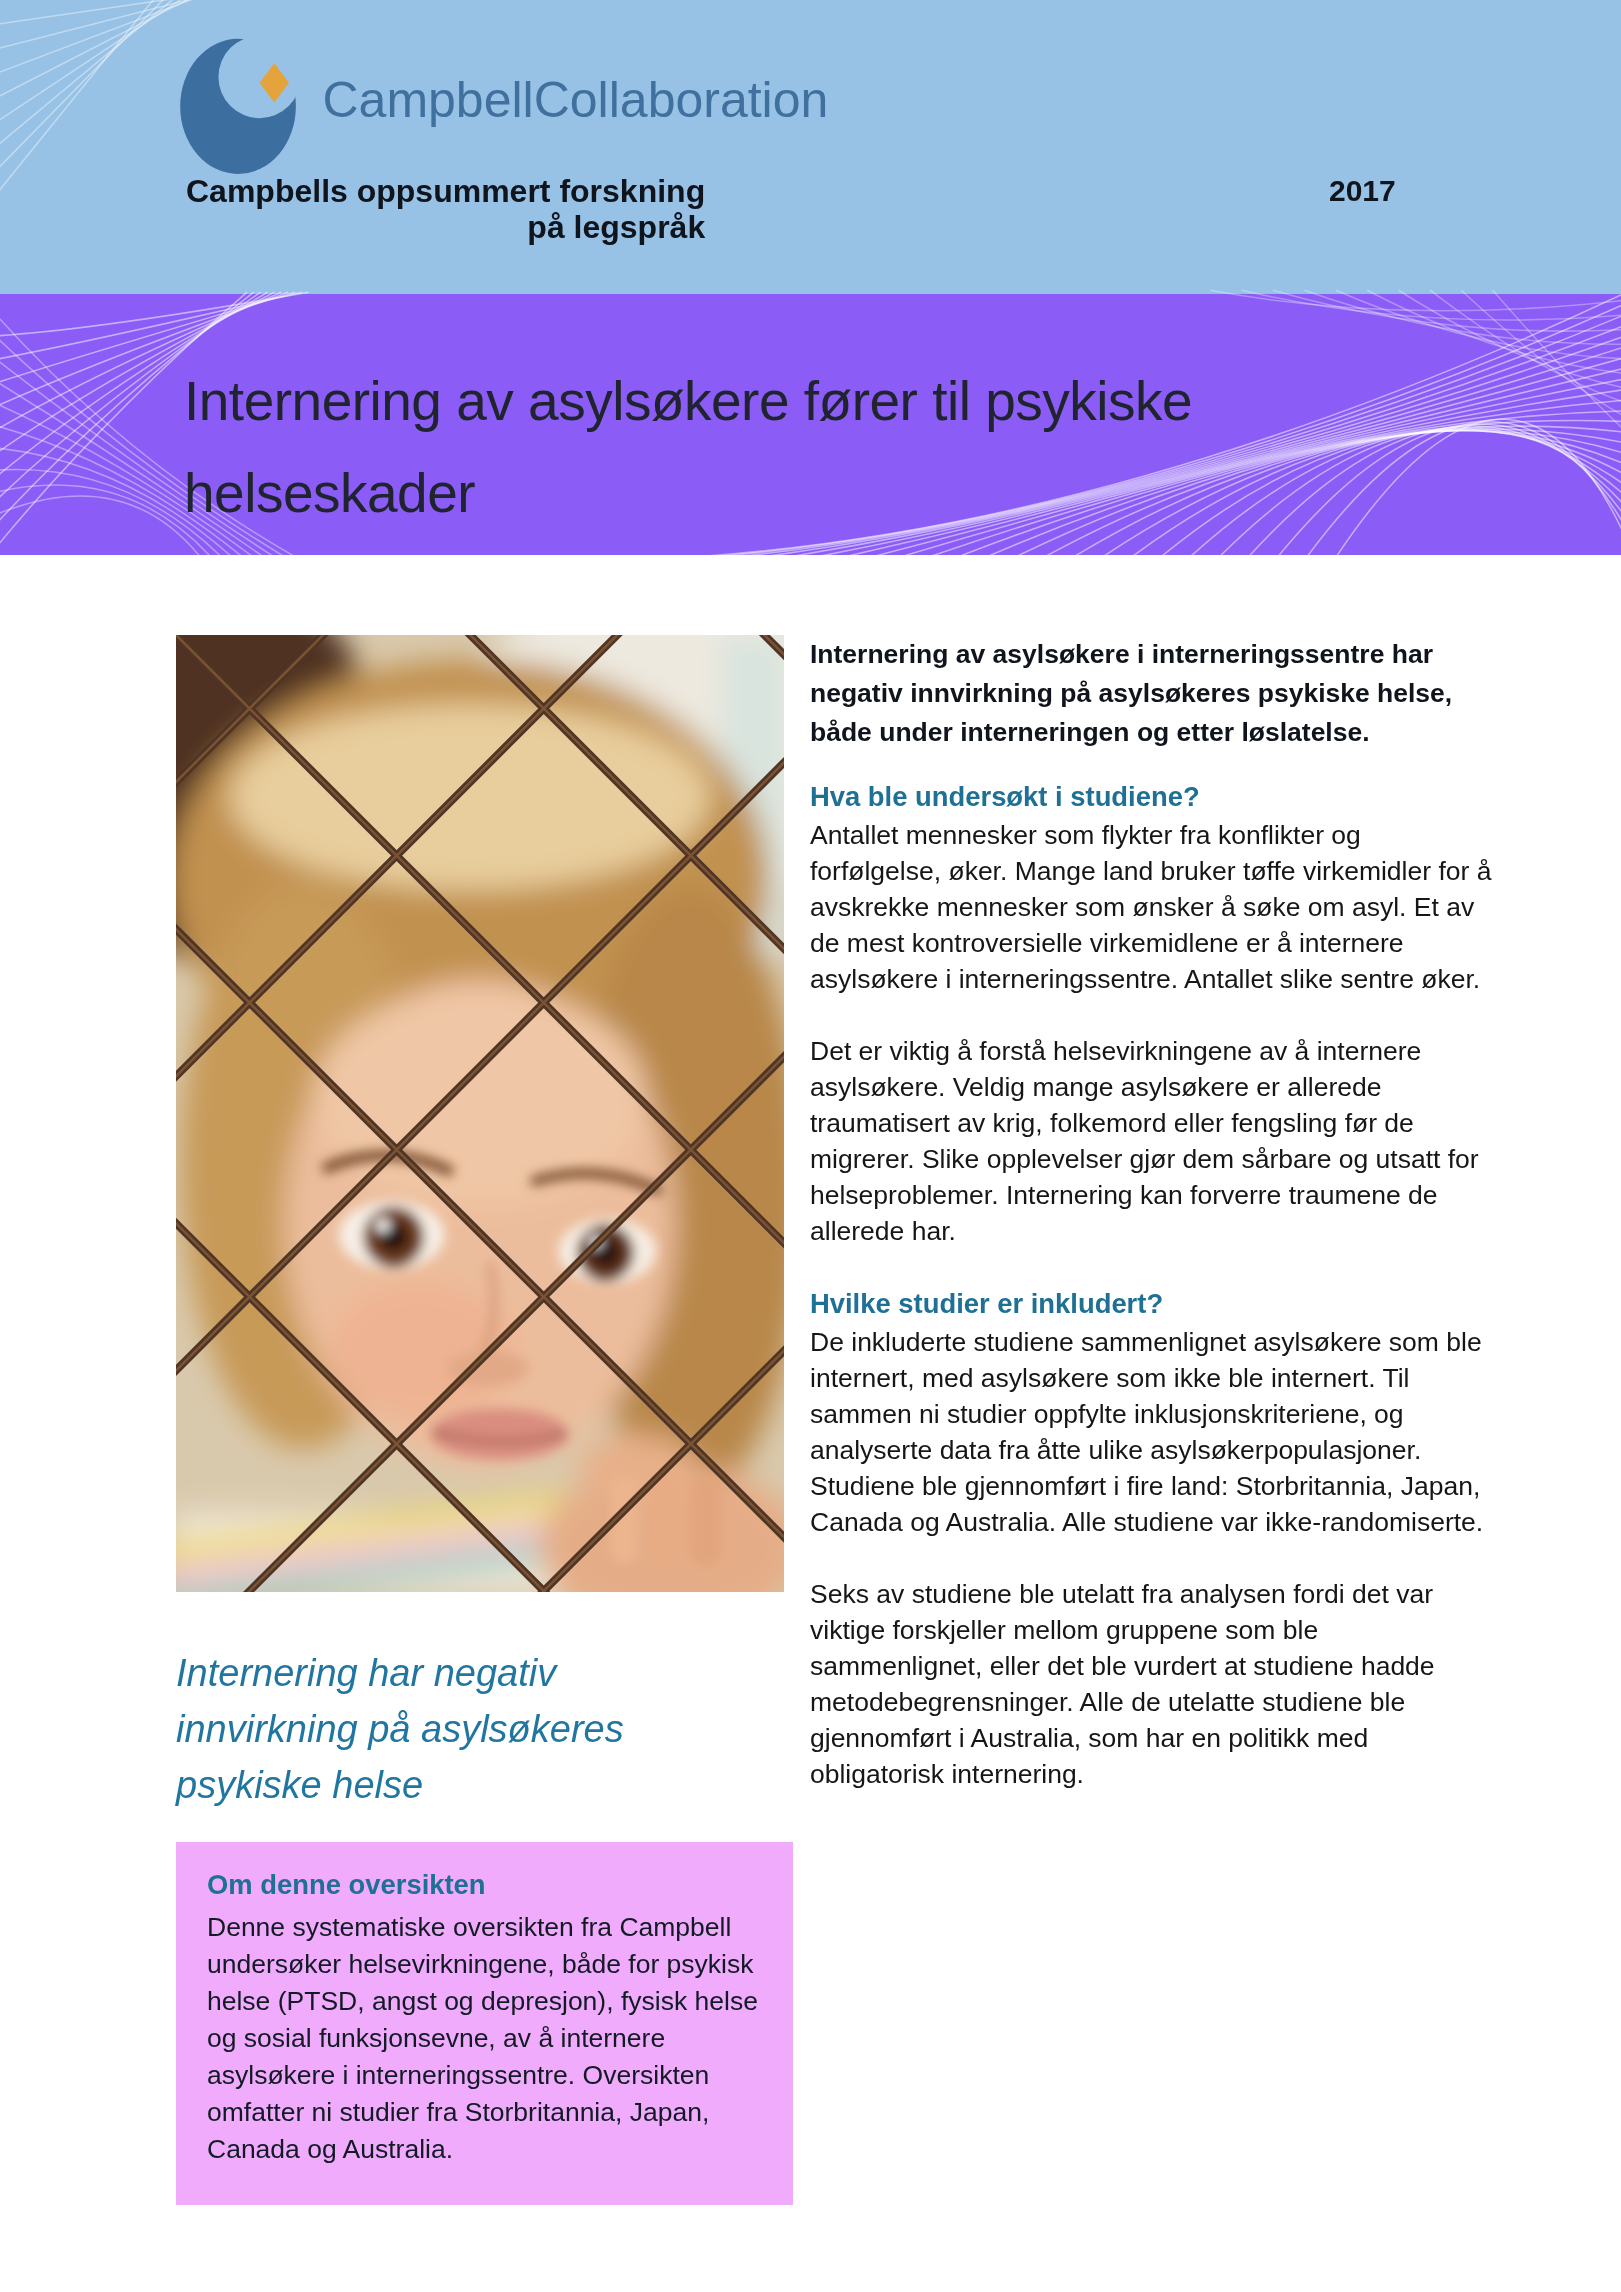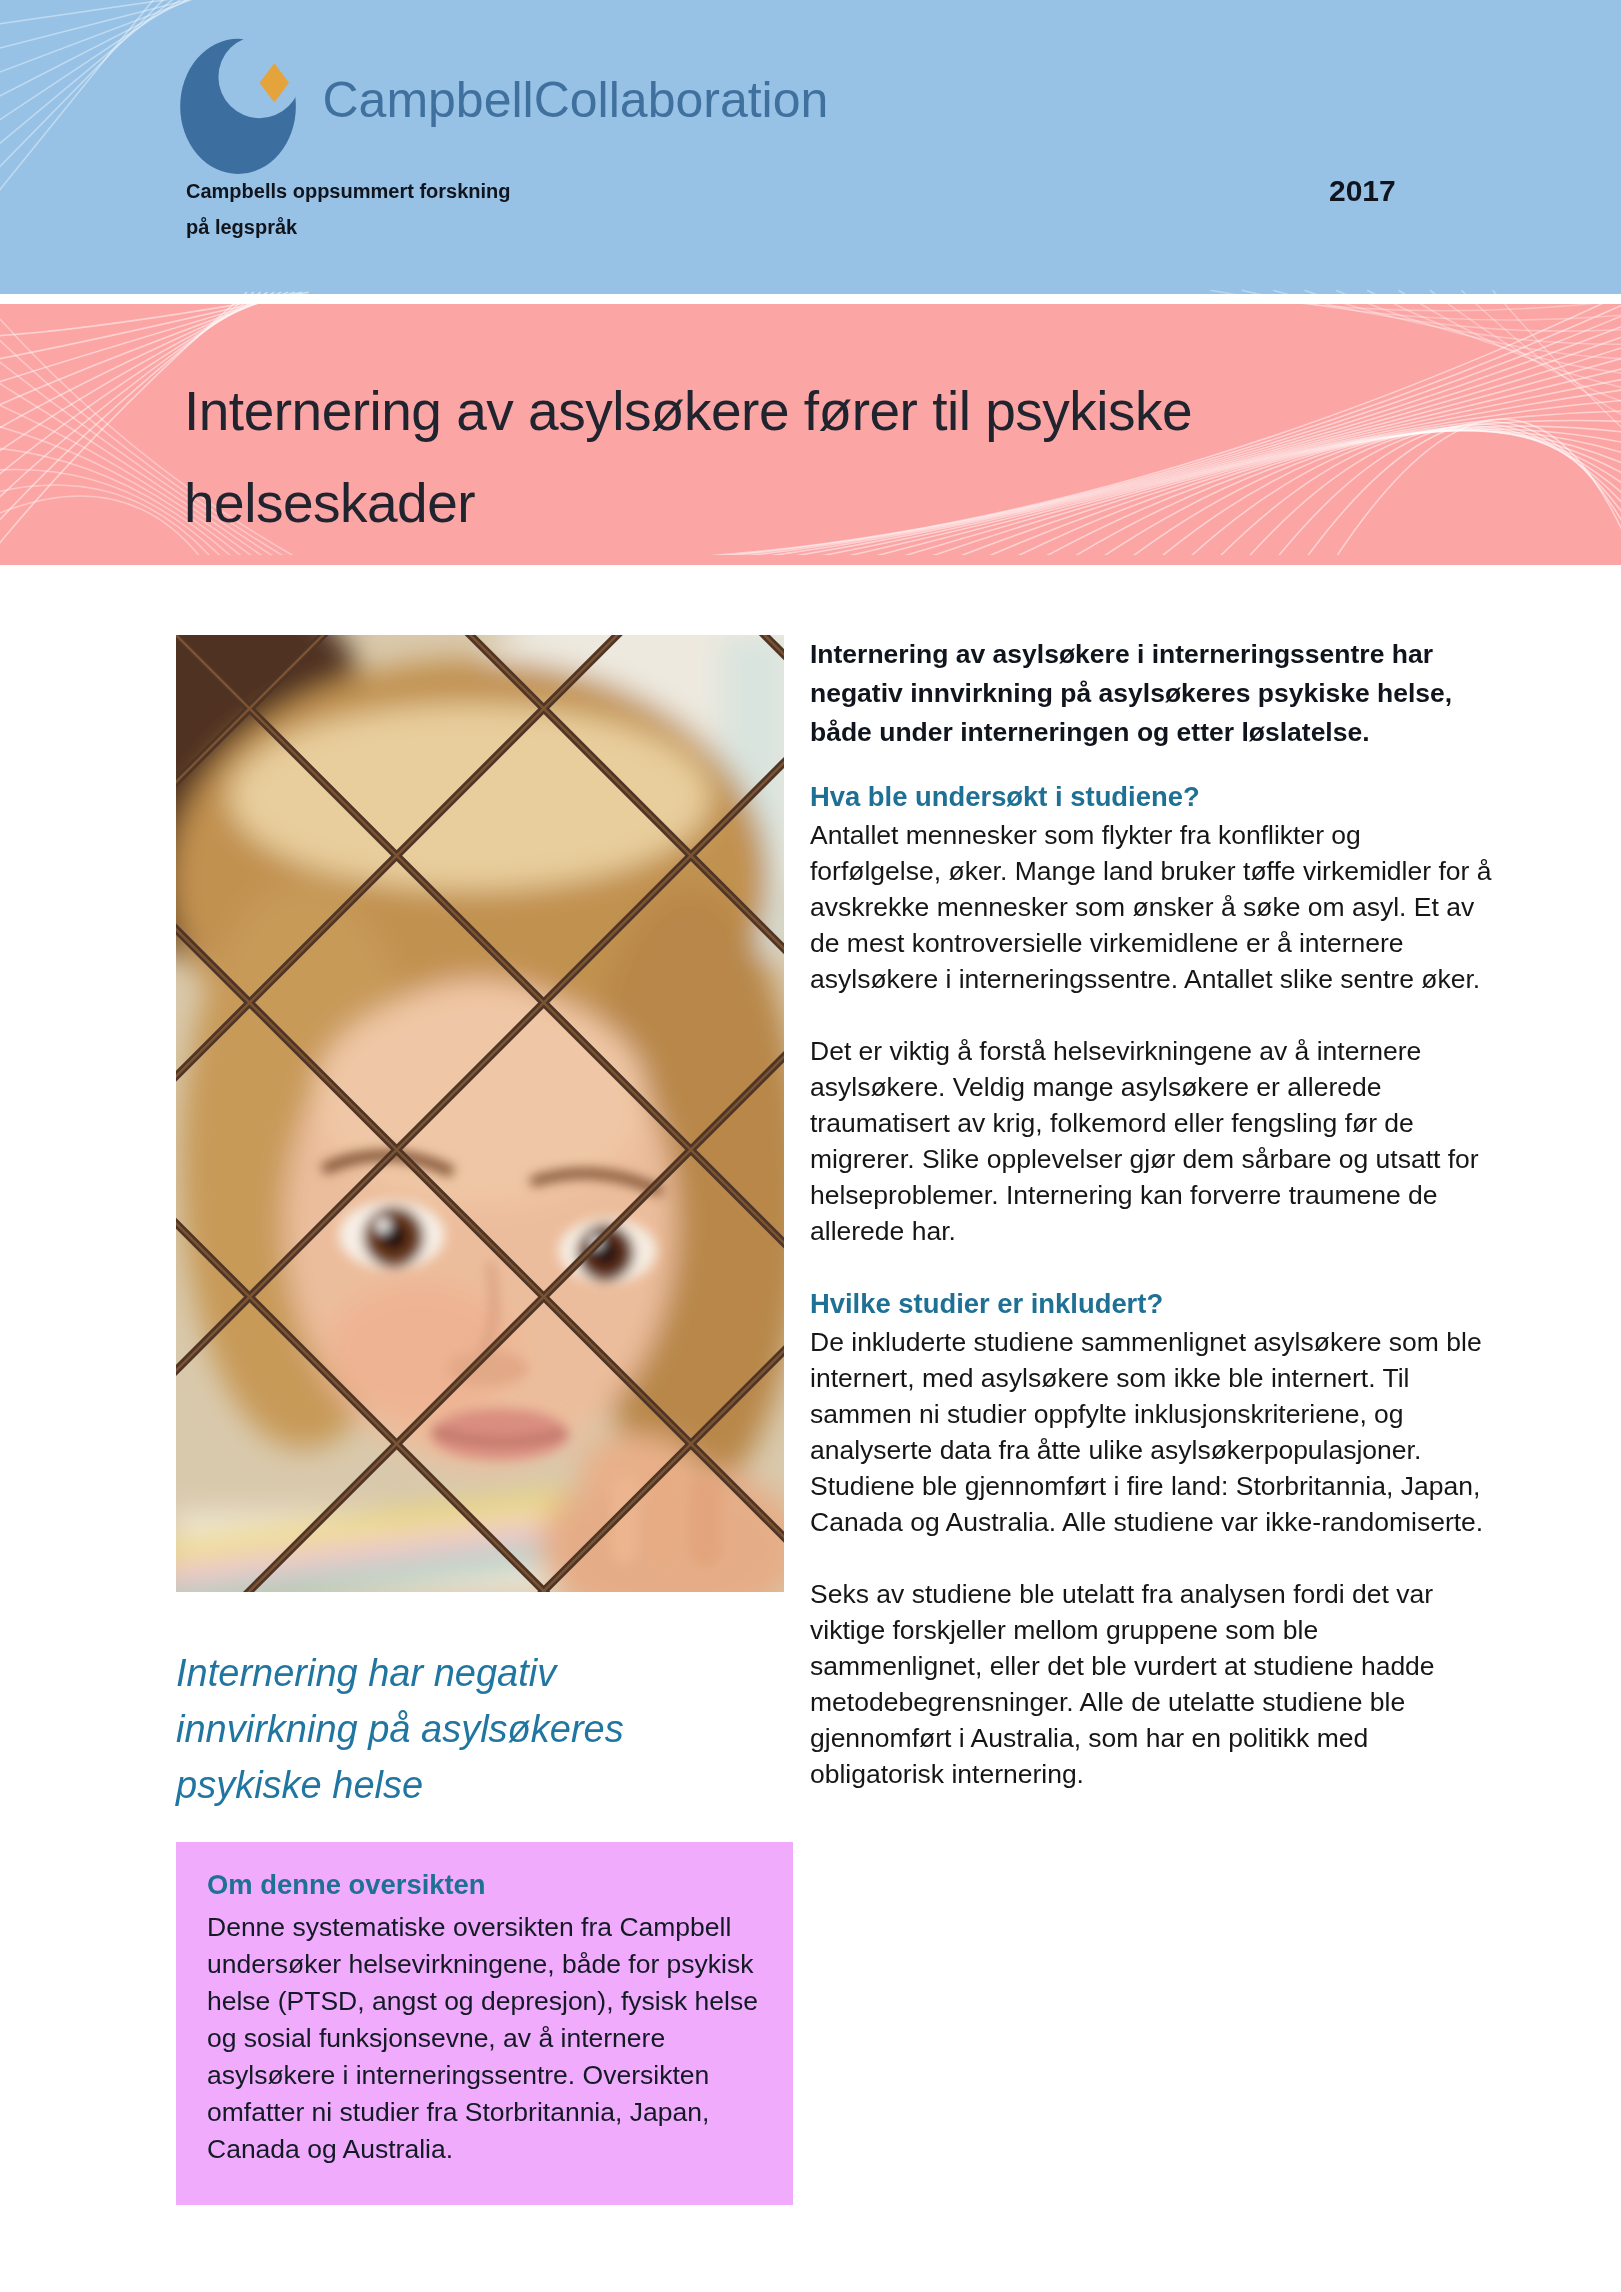--- a/index.html
+++ b/index.html
@@ -10,39 +10,39 @@
     font-family:"Liberation Sans", sans-serif;
     overflow:hidden;
   }
   
   .masthead{
     position:absolute;top:0;left:0;width:1621px;height:294px;
     background:#97C2E6;
     padding-left:48px;
   }
   .title-band{
-    position:absolute;top:304px;left:0;width:1621px;height:261px;
-    background:#fca5a5;
+    position:absolute;top:294px;left:0;width:1621px;height:261px;
+    background:#8b5cf6;
   }
   .deco{
     position:absolute;top:0;left:0;width:1621px;height:555px;
     pointer-events:none;z-index:1;
   }
   .logo-row{
     position:absolute;left:179px;top:25.5px;height:149px;
     display:flex;align-items:center;z-index:2;
   }
   .logo-mark{width:120px;height:149px;display:block;}
   .logo-text{
     margin-left:23.5px;
     font-size:50px;font-weight:500;color:#40719E;letter-spacing:0;
   }
   .kicker{
     position:absolute;left:186px;top:173px;z-index:2;
-    font-size:20px;font-weight:700;color:#10141C;line-height:36px;
+    font-size:32px;font-weight:700;color:#10141C;line-height:36px;text-align:right;
   }
   .year{
     position:absolute;left:1329px;top:174px;z-index:2;
     font-size:30px;font-weight:700;color:#10141C;
   }
   .main-title{
     position:absolute;left:184px;top:61px;width:1225px;margin:0;z-index:2;
     font-size:55px;font-weight:400;color:#20242E;line-height:92px;
     letter-spacing:-0.5px;
   }

